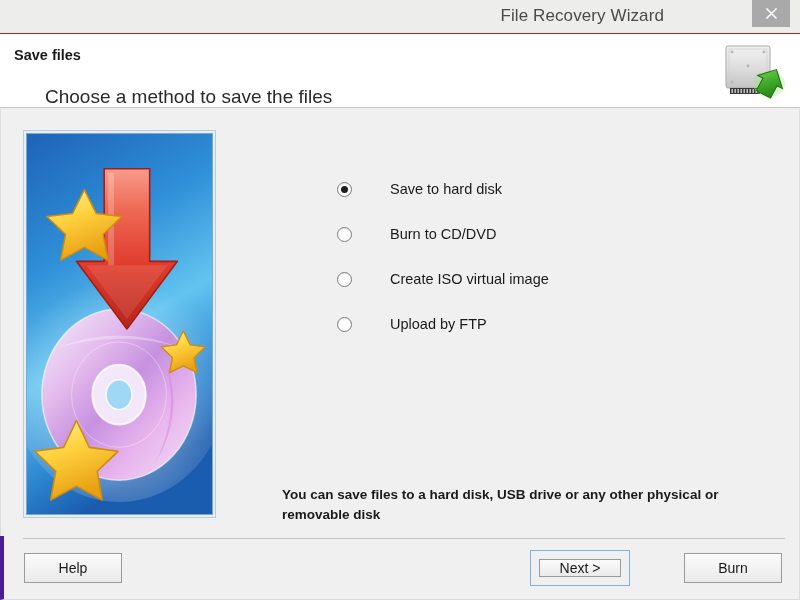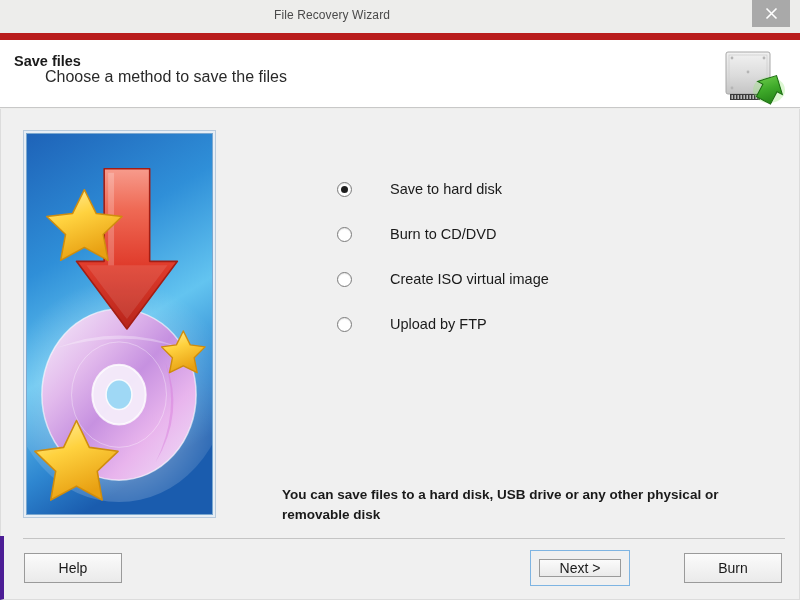--- a/index.html
+++ b/index.html
@@ -18,49 +18,49 @@
   
   .titlebar {
     position: absolute; left: 0; top: 0;
     width: 800px; height: 33px;
     background: #ededeb;
   }
   .titlebar-text {
     position: absolute; left: 0; top: 0;
     width: 664px; height: 33px;
     line-height: 31px;
-    text-align: center;
-    font-size: 12px;
+    text-align: right;
+    font-size: 17px;
     color: #4a4a4a;
     letter-spacing: .1px;
   }
   .close-btn {
     position: absolute; right: 10px; top: 0;
     width: 38px; height: 27px;
     background: #a9a9a9;
     display: flex; align-items: center; justify-content: center;
     cursor: pointer;
   }
   .close-btn svg { display: block; }
 
   
   .header {
     position: absolute; left: 0; top: 33px;
     width: 800px; height: 75px;
     background: #ffffff;
-    border-top: 7px solid #b91c1c;
+    border-top: 1px solid #b91c1c;
     border-bottom: 1px solid #c8c8c8;
   }
   .header-title {
     position: absolute; left: 14px; top: 13px;
     font-size: 14.5px; font-weight: bold; color: #1a1a1a;
   }
   .header-sub {
-    position: absolute; left: 45px; top: 28px;
-    font-size: 16px; color: #2a2a2a;
+    position: absolute; left: 45px; top: 52px;
+    font-size: 19px; color: #2a2a2a;
   }
   .header-icon {
     position: absolute; right: 14px; top: 6px;
     width: 72px; height: 62px;
   }
 
   
   .body {
     position: absolute; left: 0; top: 109px;
     width: 800px; height: 427px;

